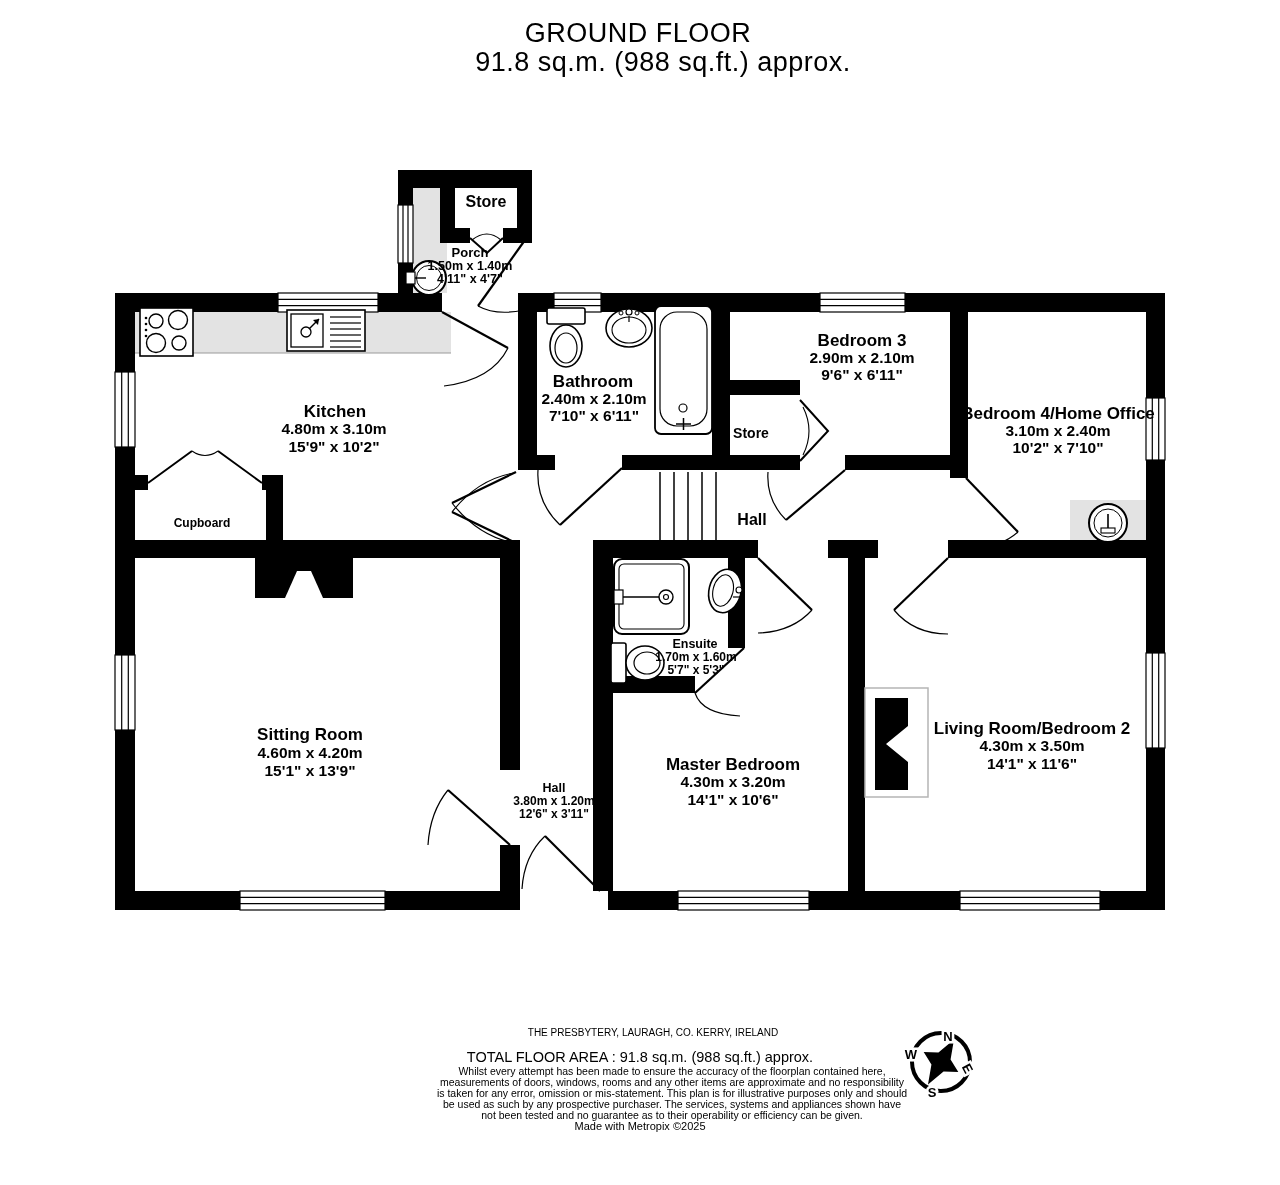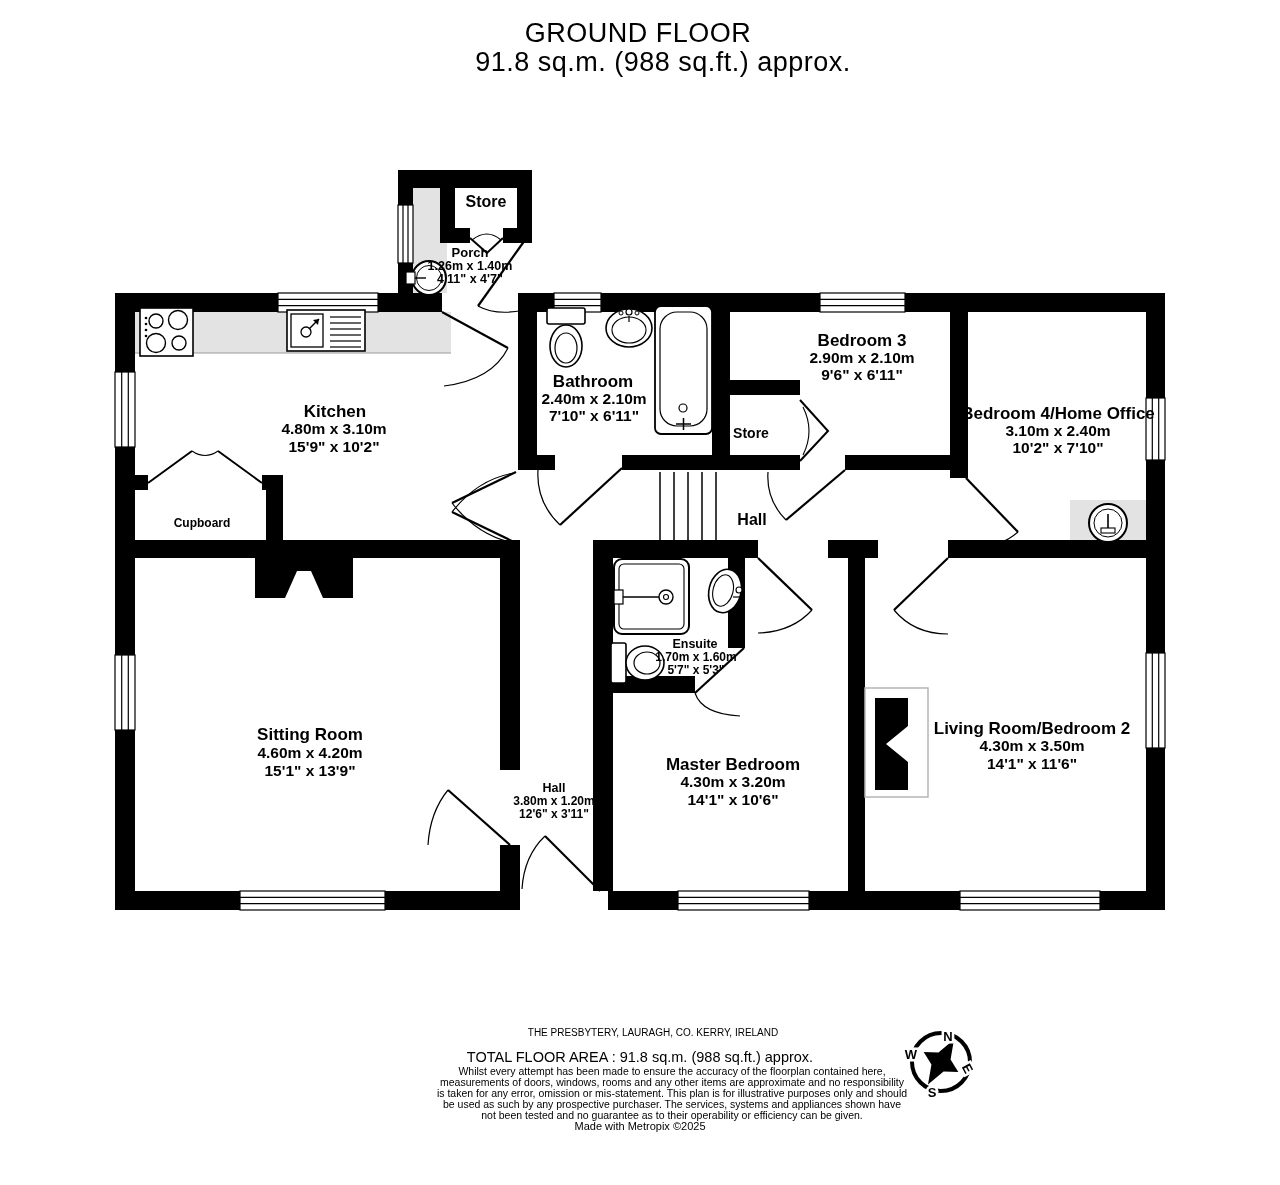--- a/index.html
+++ b/index.html
@@ -304,21 +304,21 @@
     </g>
   </g>
 </svg>
 
 <div class="lbl t27" style="left:638px;top:33px">GROUND FLOOR</div>
 <div class="lbl t27" style="left:663px;top:62px">91.8 sq.m. (988 sq.ft.) approx.</div>
 
 <div class="lbl t16" style="left:486px;top:202px">Store</div>
 
 <div class="lbl t13" style="left:470px;top:252px">Porch</div>
-<div class="lbl t125" style="left:470px;top:266px">1.26m  x 1.40m</div>
+<div class="lbl t125" style="left:470px;top:266px">1.50m  x 1.40m</div>
 <div class="lbl t125" style="left:470px;top:279px">4'11"  x 4'7"</div>
 
 <div class="lbl t17" style="left:335px;top:411px">Kitchen</div>
 <div class="lbl t15" style="left:334px;top:429px">4.80m  x 3.10m</div>
 <div class="lbl t15" style="left:334px;top:447px">15'9"  x 10'2"</div>
 
 <div class="lbl t17" style="left:593px;top:381px">Bathroom</div>
 <div class="lbl t15" style="left:594px;top:399px">2.40m  x 2.10m</div>
 <div class="lbl t15" style="left:594px;top:416px">7'10"  x 6'11"</div>
 

